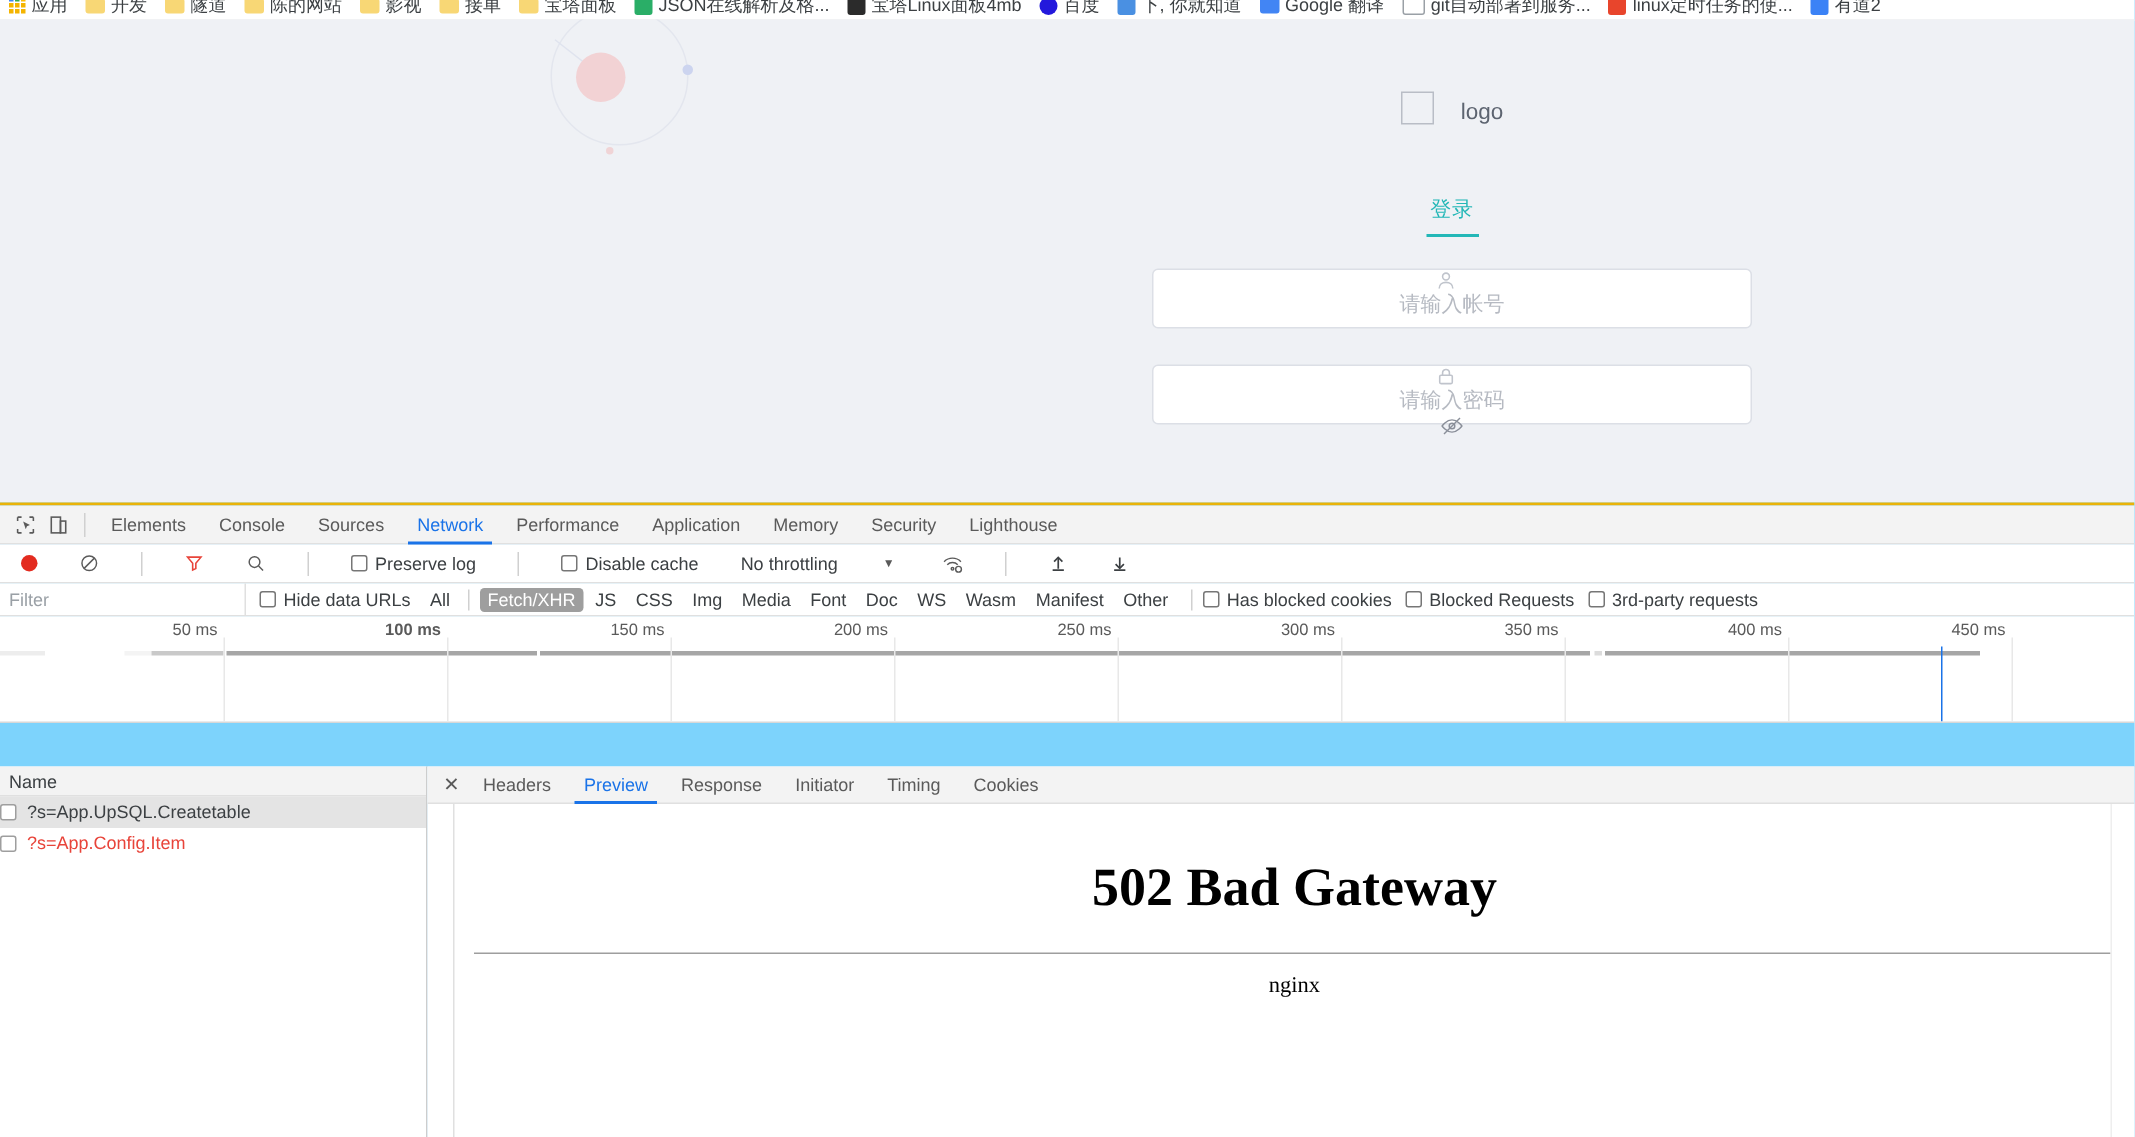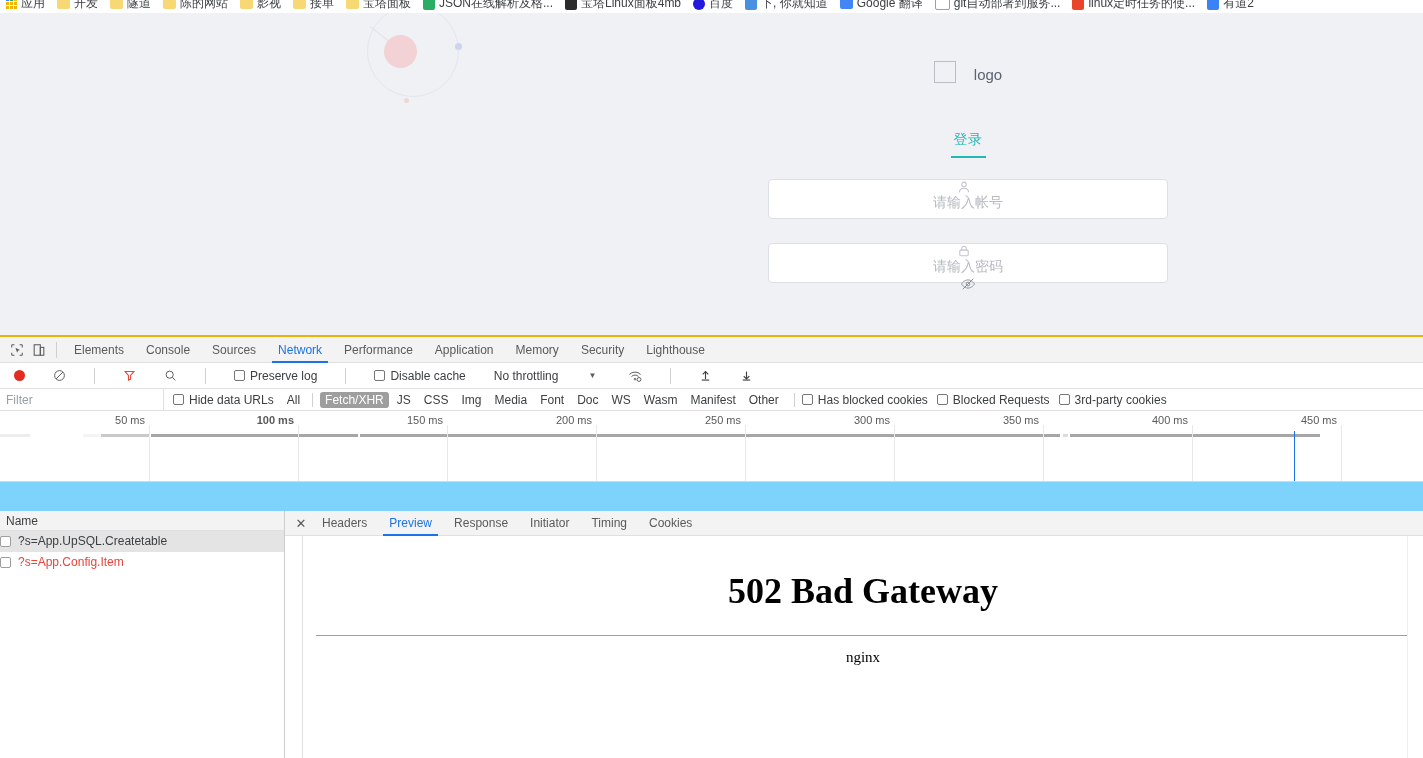--- a/index.html
+++ b/index.html
@@ -446,21 +446,21 @@
       <label class="fb-chk" style="margin-left:0">
         <span class="chk"></span>
         <span>Has blocked cookies</span>
       </label>
       <label class="fb-chk">
         <span class="chk"></span>
         <span>Blocked Requests</span>
       </label>
       <label class="fb-chk">
         <span class="chk"></span>
-        <span>3rd-party cookies</span>
+        <span>3rd-party requests</span>
       </label>
     </div>
 
     <div class="overview">
       <div class="ruler-labels" id="ruler">
           <div class="rl" style="left: 149px;">50 ms</div>
           <div class="rl" style="left: 298px; font-weight: bold;">100 ms</div>
           <div class="rl" style="left: 447px;">150 ms</div>
           <div class="rl" style="left: 596px;">200 ms</div>
           <div class="rl" style="left: 745px;">250 ms</div>

